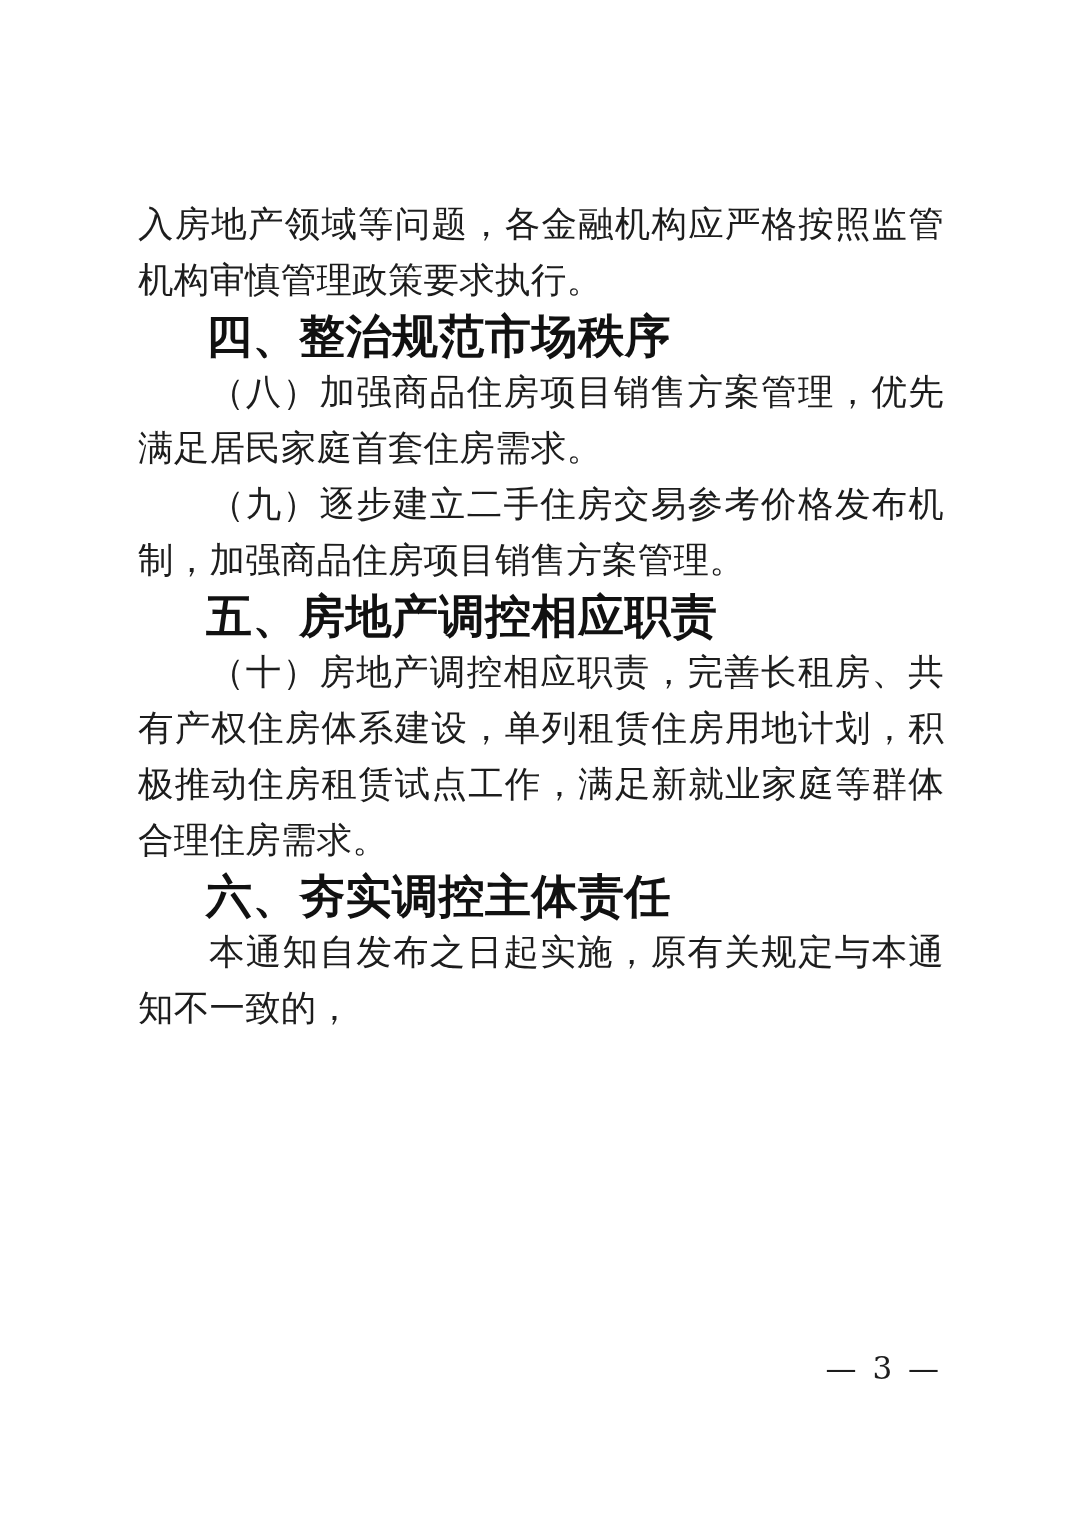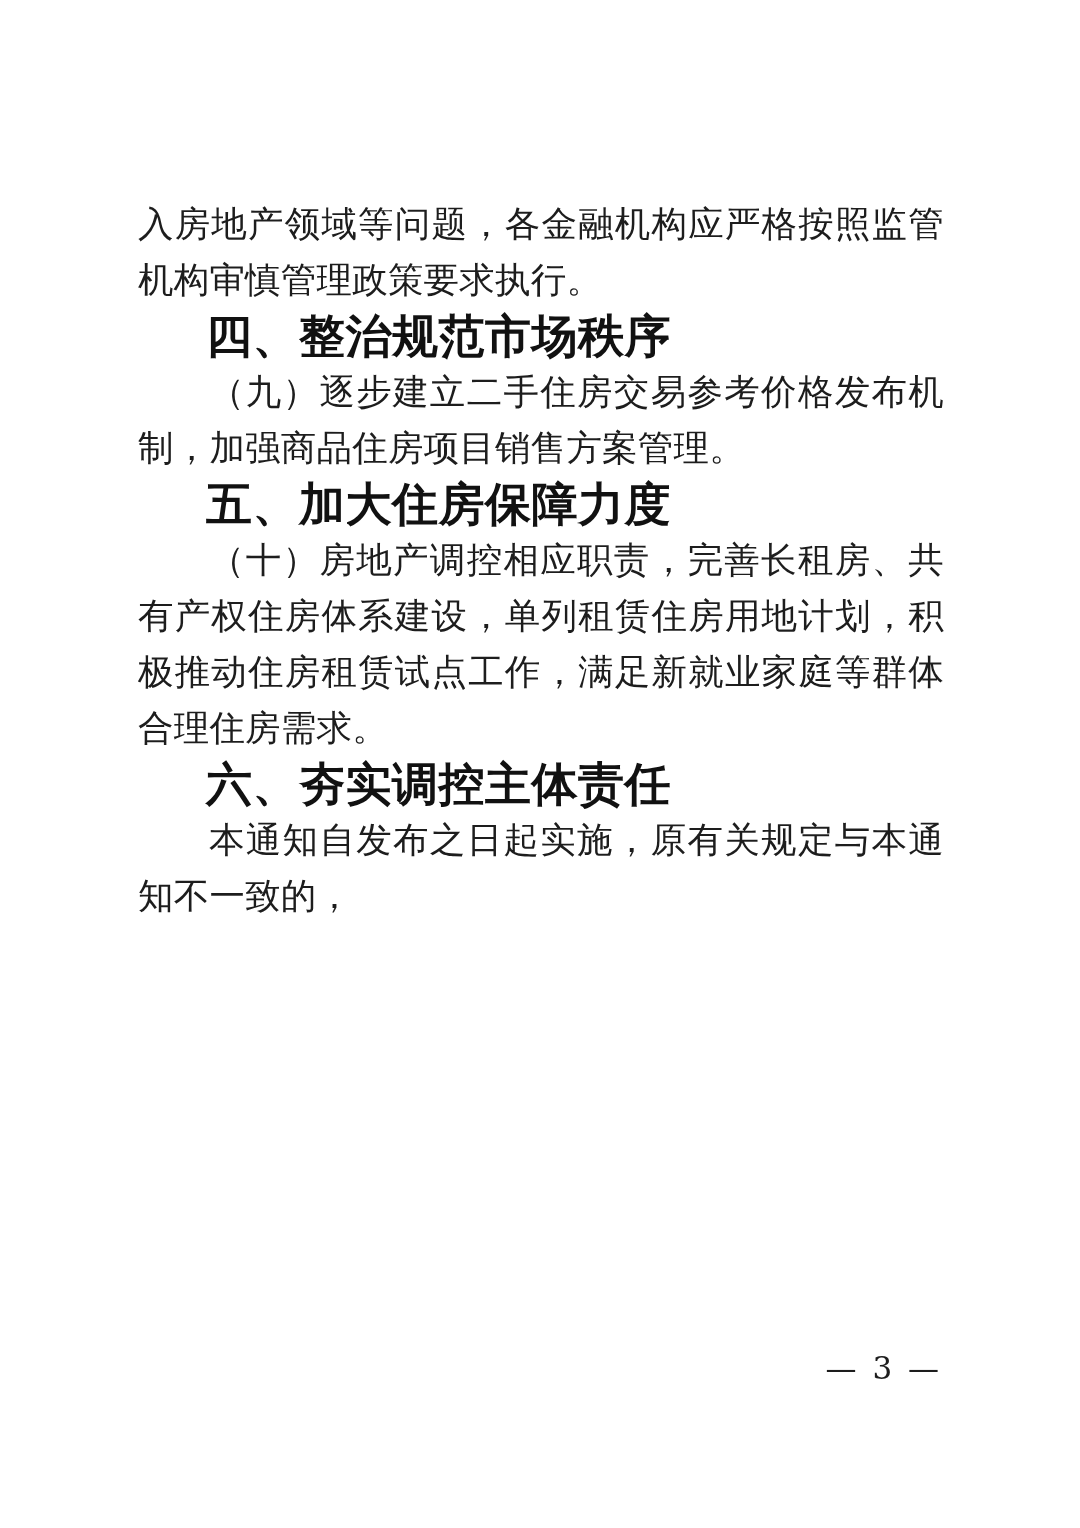--- a/index.html
+++ b/index.html
@@ -86,24 +86,25 @@
 <body>
 
 <div class="page">
 
   <div class="text-column">
 
     <p class="para cont">入房地产领域等问题，各金融机构应严格按照监管机构审慎管理政策要求执行。</p>
 
     <p class="heading">四、整治规范市场秩序</p>
 
+    <p class="para indent">（八）加强商品住房项目销售方案管理，优先满足居民家庭首套住房需求。</p>
 
     <p class="para indent">（九）逐步建立二手住房交易参考价格发布机制，加强商品住房项目销售方案管理。</p>
 
-    <p class="heading">五、加大住房保障力度</p>
+    <p class="heading">五、房地产调控相应职责</p>
 
     <p class="para indent">（十）房地产调控相应职责，完善长租房、共有产权住房体系建设，单列租赁住房用地计划，积极推动住房租赁试点工作，满足新就业家庭等群体合理住房需求。</p>
 
     <p class="heading">六、夯实调控主体责任</p>
 
 
     <p class="para indent">本通知自发布之日起实施，原有关规定与本通知不一致的，</p>
 
   </div>
 

